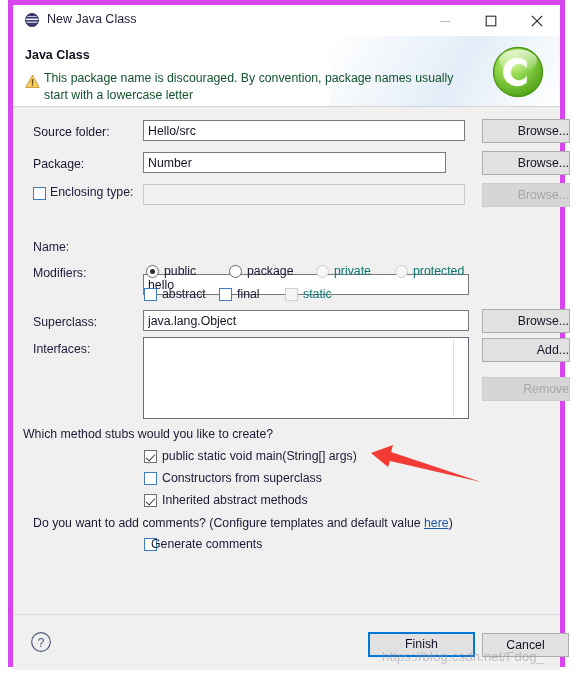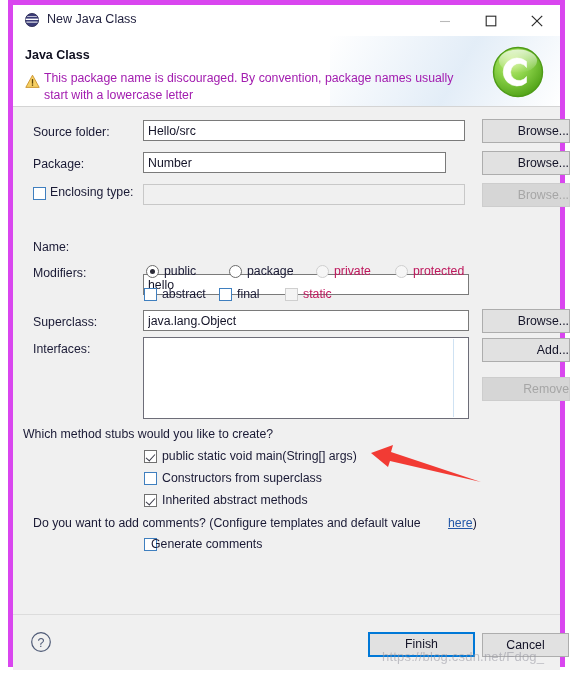--- a/index.html
+++ b/index.html
@@ -96,21 +96,21 @@
     top: 38px;
     width: 15px; height: 15px;
   }
   #header-msg {
     position: absolute;
     left: 31px;
     top: 34px;
     width: 432px;
     font-size: 12.3px;
     line-height: 17px;
-    color: #a21caf;
+    color: #14532d;
   }
   #header-logo {
     position: absolute;
     right: 13px;
     top: 7px;
     width: 58px;
     height: 58px;
   }
 
   
@@ -200,21 +200,21 @@
     background: #2c2c38;
   }
   .rb.disabled { border-color: #cfcfcf; background: #f6f6f6; }
 
   .opt-label {
     position: absolute;
     font-size: 12.3px;
     color: #1a1a35;
     white-space: nowrap;
   }
-  .opt-label.disabled { color: #be185d; }
+  .opt-label.disabled { color: #0f766e; }
 
   
   #iface-list {
     position: absolute;
     box-sizing: border-box;
     background: #ffffff;
     border: 1px solid #6d6d78;
   }
   #iface-scroll {
     position: absolute;
@@ -227,21 +227,20 @@
 
   .section-text {
     position: absolute;
     font-size: 12.3px;
     color: #1a1a35;
     white-space: nowrap;
   }
   a.link {
     color: #2257a8;
     text-decoration: underline;
-    margin-left: 24px;
   }
 
   
   #footer {
     position: absolute;
     left: 0;
     top: 609px;
     width: 100%;
     height: 56px;
     background: #f0f0f0;

